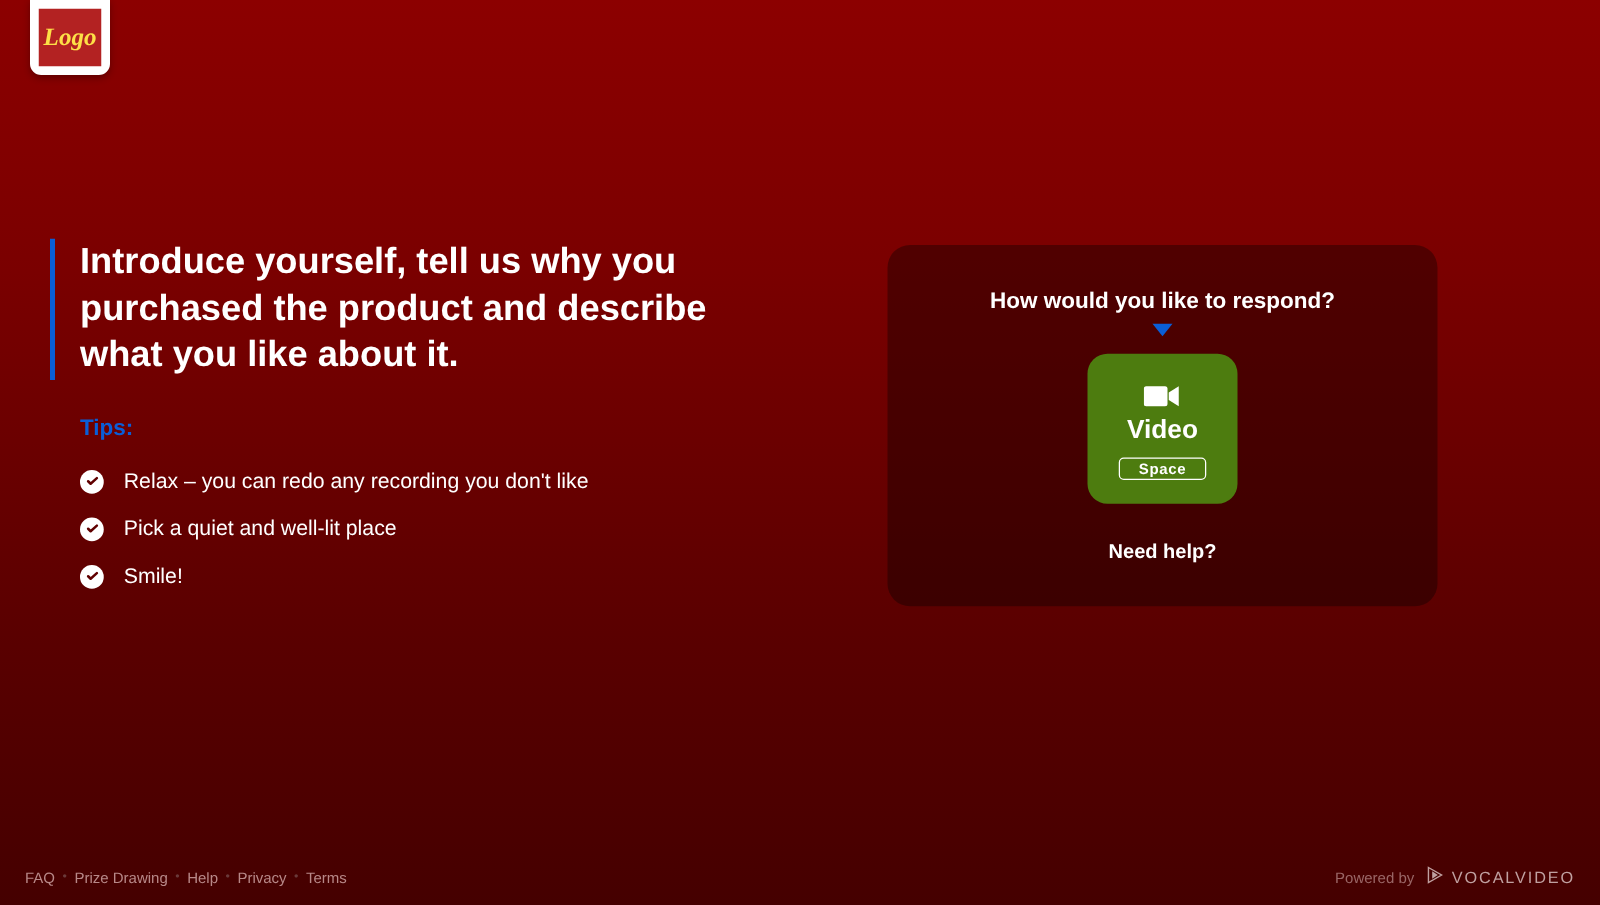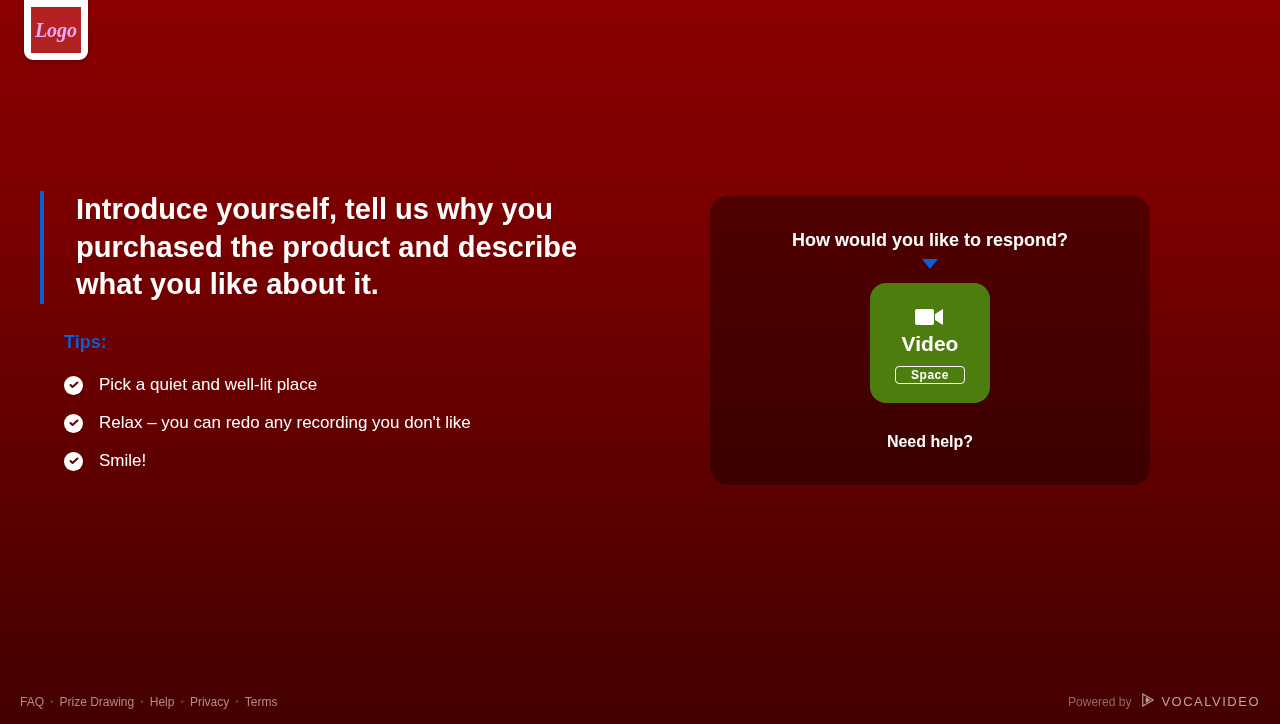--- a/index.html
+++ b/index.html
@@ -32,21 +32,21 @@
       width: 50px;
       height: 46px;
       background: #b32222;
       display: flex;
       align-items: center;
       justify-content: center;
       font-family: "Brush Script MT", cursive;
       font-style: italic;
       font-weight: bold;
       font-size: 20px;
-      color: #f0abfc;
+      color: #fde047;
     }
     
     .main-content {
       display: flex;
       align-items: center;
       justify-content: space-between;
       padding: 0 40px;
       height: 680px;
     }
     
@@ -59,21 +59,20 @@
       border-left: 4px solid #0a5ed7;
       padding-left: 20px;
       margin-bottom: 28px;
     }
     
     .prompt-heading {
       font-size: 29px;
       font-weight: 700;
       line-height: 1.3;
       color: #fff;
-      margin-left: 12px;
     }
     
     .tips-label {
       color: #0a5ed7;
       font-weight: 700;
       font-size: 18px;
       margin-bottom: 22px;
       padding-left: 24px;
     }
     
@@ -250,42 +249,42 @@
 <div class="main-content">
 
   <div class="left-panel">
     <div class="prompt-block">
       <h1 class="prompt-heading">Introduce yourself, tell us why you purchased the product and describe what you like about it.</h1>
     </div>
 
     <div class="tips-label">Tips:</div>
 
     <ul class="tips-list">
+      <li>
+        <span class="check-icon">
+          <svg viewBox="0 0 24 24" fill="none">
+              <path d="M5 12l4 4L19 7" stroke="#600000" stroke-width="4" stroke-linecap="round" stroke-linejoin="round"></path>
+            </svg>
+        </span>
+        <span>Relax – you can redo any recording you don't like</span>
+      </li>
       <li>
         <span class="check-icon">
           <svg viewBox="0 0 24 24" fill="none">
               <path d="M5 12l4 4L19 7" stroke="#600000" stroke-width="4" stroke-linecap="round" stroke-linejoin="round"></path>
             </svg>
         </span>
         <span>Pick a quiet and well-lit place</span>
       </li>
       <li>
         <span class="check-icon">
           <svg viewBox="0 0 24 24" fill="none">
               <path d="M5 12l4 4L19 7" stroke="#600000" stroke-width="4" stroke-linecap="round" stroke-linejoin="round"></path>
             </svg>
         </span>
-        <span>Relax – you can redo any recording you don't like</span>
-      </li>
-      <li>
-        <span class="check-icon">
-          <svg viewBox="0 0 24 24" fill="none">
-              <path d="M5 12l4 4L19 7" stroke="#600000" stroke-width="4" stroke-linecap="round" stroke-linejoin="round"></path>
-            </svg>
-        </span>
         <span>Smile!</span>
       </li>
     </ul>
   </div>
 
   <div class="right-panel">
     <div class="respond-title">How would you like to respond?</div>
     <div class="triangle-down"></div>
     
     <div class="response-buttons">

